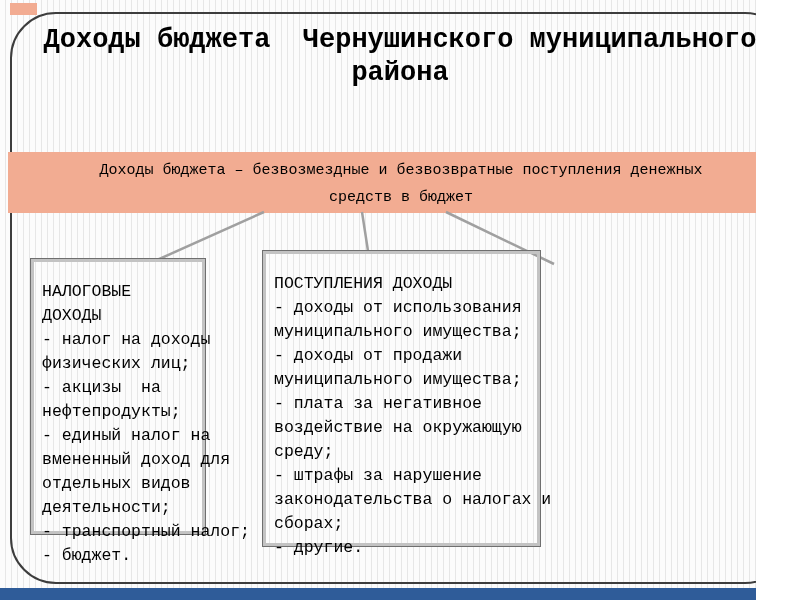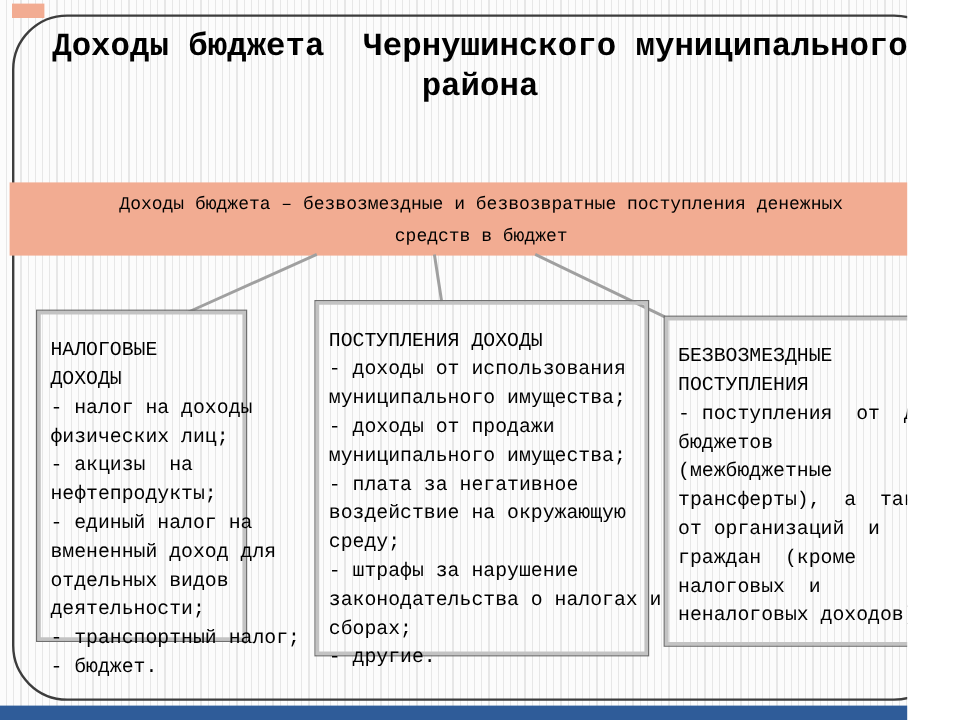--- a/index.html
+++ b/index.html
@@ -87,28 +87,16 @@
 муниципального имущества;
 - плата за негативное
 воздействие на окружающую
 среду;
 - штрафы за нарушение
 законодательства о налогах и
 сборах;
 - другие.</div>
   </div>
 
-  <div class="box box-gratuitous">
-    <div>БЕЗВОЗМЕЗДНЫЕ
-ПОСТУПЛЕНИЯ</div>
-    <div>- поступления  от  других
-бюджетов
-(межбюджетные
-трансферты),  а  также
-от организаций  и
-граждан  (кроме
-налоговых  и
-неналоговых доходов).</div>
-  </div>
 
   <div class="bottom-bar" style="background-color: rgb(47, 92, 153);"></div>
 
 </div>
 
 </body></html>

